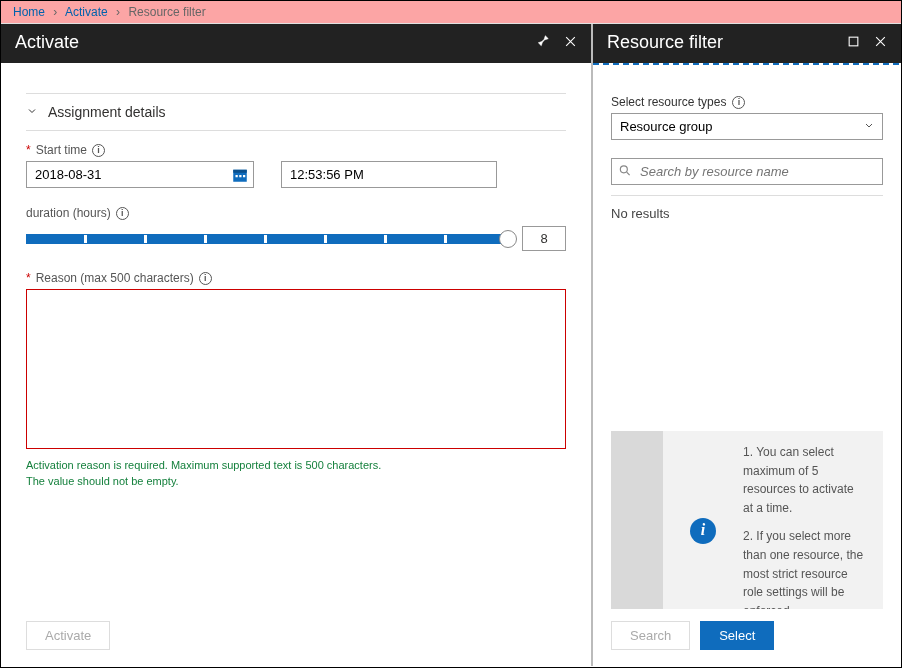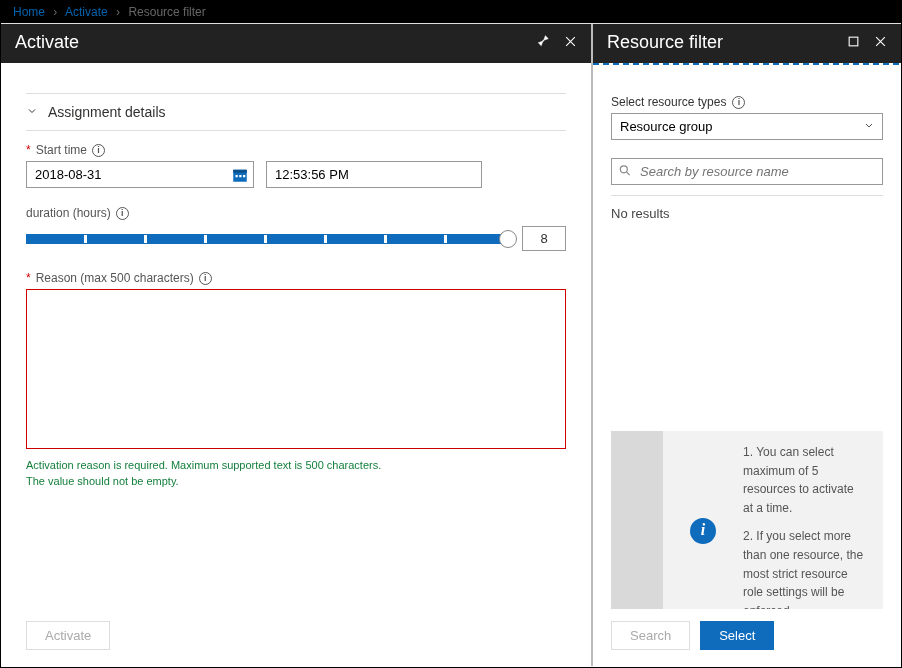--- a/index.html
+++ b/index.html
@@ -9,21 +9,21 @@
       color: #323130;
       background: #fff;
       width: 902px;
       height: 668px;
       overflow: hidden;
       border: 1px solid #000;
     }
     .breadcrumb {
       padding: 4px 12px;
       font-size: 12px;
-      background: #000000;
+      background: #fca5a5;
       border-bottom: 1px solid #e1e1e1;
     }
     .breadcrumb a { color: #0062ad; text-decoration: none; }
     .breadcrumb .sep { color: #666; margin: 0 5px; }
     .breadcrumb .current { color: #666; }
     .panels { display: flex; height: calc(100% - 24px); }
     .panel-left { width: 592px; display: flex; flex-direction: column; border-right: 2px solid #bbb; }
     .panel-right { flex: 1; display: flex; flex-direction: column; }
     .panel-header {
       background: #222; color: #fff;
@@ -54,21 +54,21 @@
       background:#fff;
     }
     .scope-row {
       display:flex; justify-content:space-between; align-items:center;
       padding: 6px 2px 14px 2px; border-bottom:1px solid #ddd; margin-bottom:14px;
       cursor:pointer;
     }
     .scope-highlight { border: 3px solid #e30000; padding: 4px 8px 6px 8px; }
     .scope-label { font-size:12px; color:#555;}
     .scope-value { font-size:14px; color:#333; margin-top:2px; }
-    .row-inputs { display:flex; gap:12px; margin-top:4px; margin-bottom:18px; }
+    .row-inputs { display:flex; gap:27px; margin-top:4px; margin-bottom:18px; }
     .input, .textarea, .select {
       border:1px solid #999; padding:5px 8px; font-size:13px; font-family:inherit;
       background:#fff; width:100%;
     }
     .date-wrap { position:relative; width:228px; }
     .date-wrap .cal-icon {
       position:absolute; right:1px; top:1px; bottom:1px; width:26px;
       display:flex; align-items:center; justify-content:center;
       background:#fff;
     }

